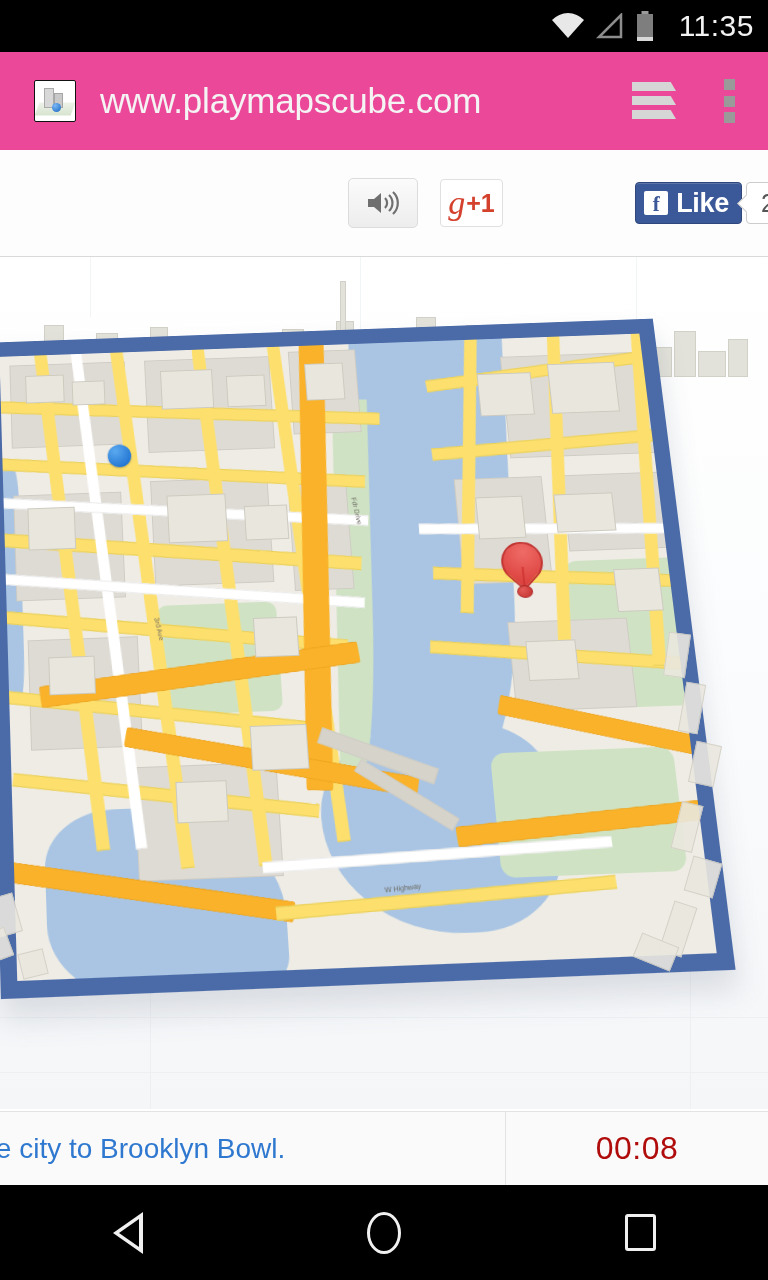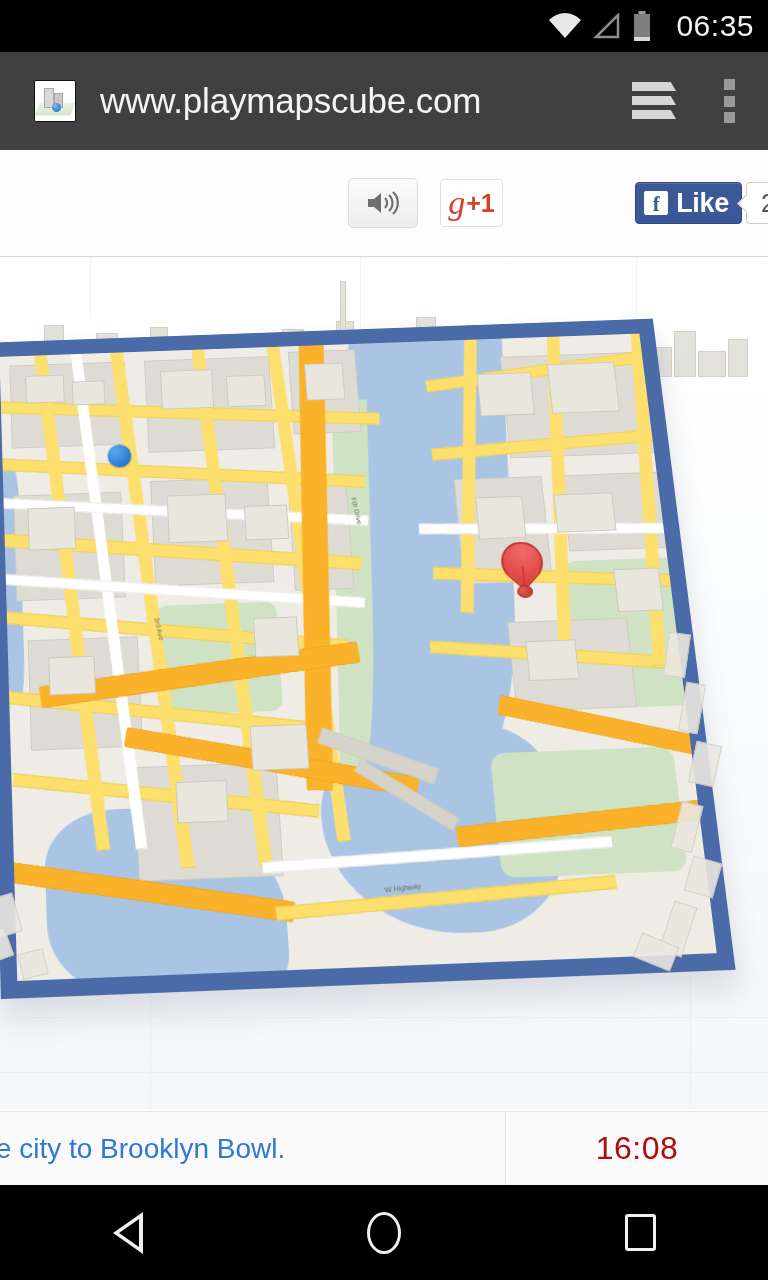--- a/index.html
+++ b/index.html
@@ -47,21 +47,21 @@
     margin-left: 13px;
     font-family: "Liberation Sans", sans-serif;
   }
 
   
   .browser-bar {
     position: absolute;
     top: 52px; left: 0;
     width: 768px;
     height: 98px;
-    background: #404040;
+    background: #ec4899;
     display: flex;
     align-items: center;
     box-sizing: border-box;
     padding: 0 18px 0 34px;
   }
   .favicon {
     width: 40px;
     height: 40px;
     flex: 0 0 40px;
     border-radius: 2px;
@@ -516,21 +516,21 @@
         <path d="M17 25 L1 7 A22 22 0 0 1 33 7 Z" fill="#e8e8e8"></path>
       </svg>
       <svg width="28" height="26" viewBox="0 0 28 26">
         <path d="M25 2 L25 24 L3 24 Z" fill="none" stroke="#8d8d8d" stroke-width="2.5"></path>
       </svg>
       <svg width="20" height="30" viewBox="0 0 20 30">
         <rect x="6.5" y="0" width="7" height="3" fill="#9a9a9a"></rect>
         <rect x="2" y="3" width="16" height="27" fill="#7e7e7e"></rect>
         <rect x="2" y="26" width="16" height="4" fill="#d8d8d8"></rect>
       </svg>
-      <div class="status-clock">06:35</div>
+      <div class="status-clock">11:35</div>
     </div>
   </div>
 
   <div class="browser-bar">
     <div class="favicon">
       <span class="fv-ground"></span>
       <span class="fv-b1"></span>
       <span class="fv-b2"></span>
       <span class="fv-dot"></span>
     </div>
@@ -730,21 +730,21 @@
           <i style="left:4px;   top:628px; width:30px; height:30px; transform:rotate(-20deg);"></i>
           <i style="left:44px;  top:648px; width:26px; height:26px; transform:rotate(-14deg);"></i>
         </div>
       </div>
 
     </div>
 
     <div class="caption-bar">
       <div class="caption-text">ugh the city to Brooklyn Bowl.</div>
       <div class="timer-cell">
-        <span class="timer-value">16:08</span>
+        <span class="timer-value">00:08</span>
       </div>
     </div>
   </div>
 
   <div class="nav-bar">
     <div class="nav-btn">
       <span class="nav-back"></span>
     </div>
     <div class="nav-btn">
       <span class="nav-home"></span>

